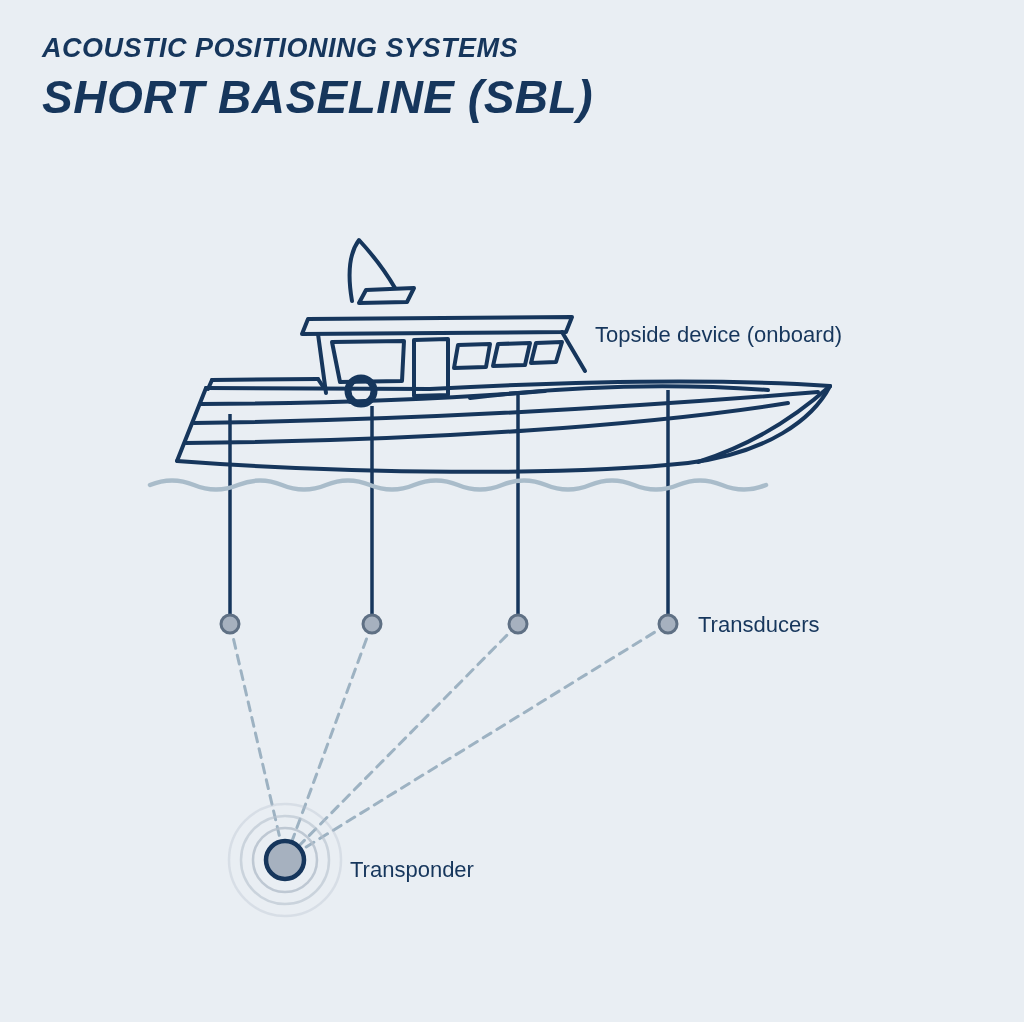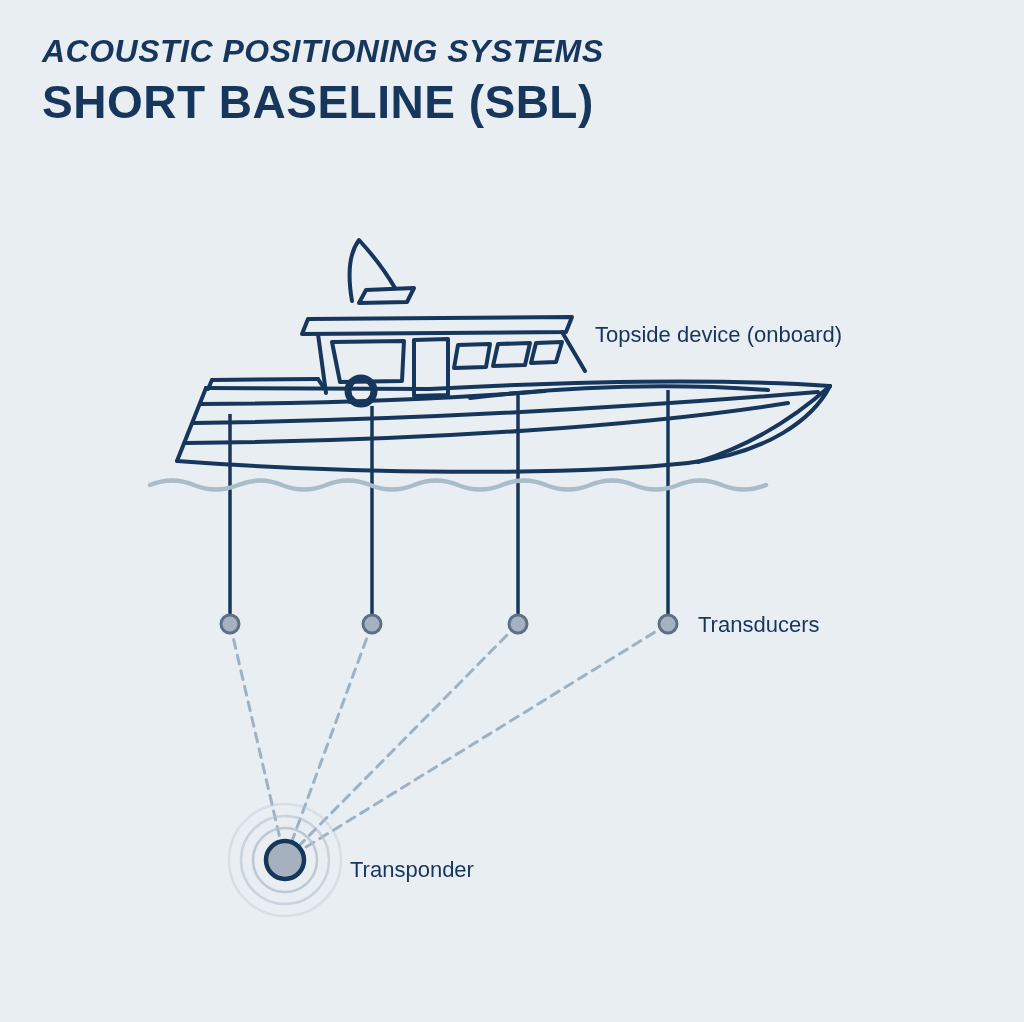--- a/index.html
+++ b/index.html
@@ -17,26 +17,26 @@
     width:1024px;height:1022px;
     background:var(--background);
     font-family:"Liberation Sans",sans-serif;
     overflow:hidden;
   }
   .canvas{position:relative;width:1024px;height:1022px;}
   .stage{position:absolute;inset:0;}
   header{position:absolute;left:42px;top:34px;z-index:2;}
   .kicker{
     font-style:italic;font-weight:700;
-    font-size:32px;line-height:1.1;
+    font-size:27px;line-height:1.1;
     letter-spacing:.5px;color:var(--ink);
   }
   .title{
     margin:10px 0 0 0;
-    font-weight:bold;
+    font-style:italic;font-weight:bold;
     font-size:46px;line-height:1;
     letter-spacing:.5px;color:var(--ink);
   }
   
   .boat{stroke:var(--ink);stroke-width:4;fill:none;stroke-linecap:round;stroke-linejoin:round;}
   .porthole{stroke:var(--ink);stroke-width:7;fill:none;}
   .portdot{fill:var(--ink);stroke:none;}
   .water{stroke:var(--waterline);stroke-width:4.5;fill:none;stroke-linecap:round;}
   .drop{stroke:var(--ink);stroke-width:3.5;fill:none;}
   .dot{fill:var(--dot-fill);stroke:var(--dot-stroke);stroke-width:3;}

